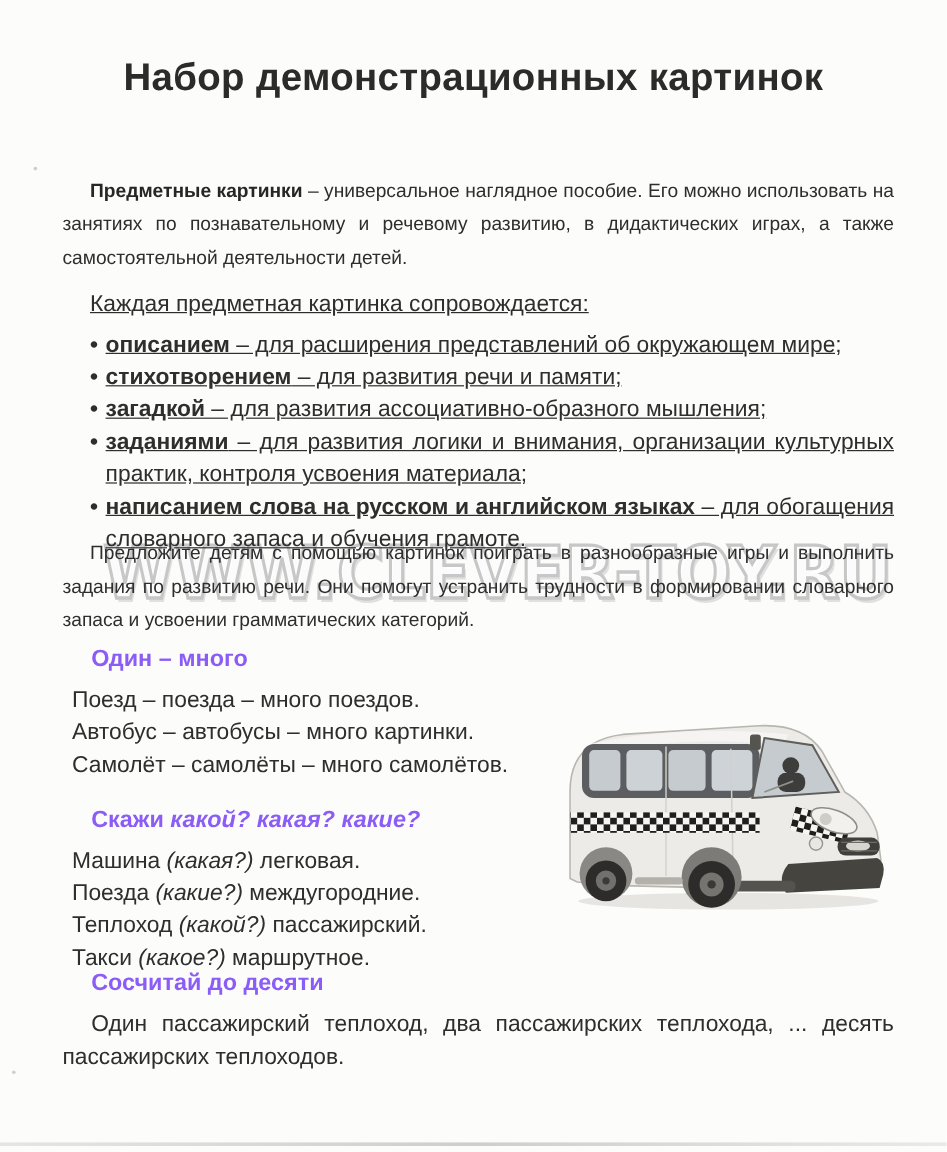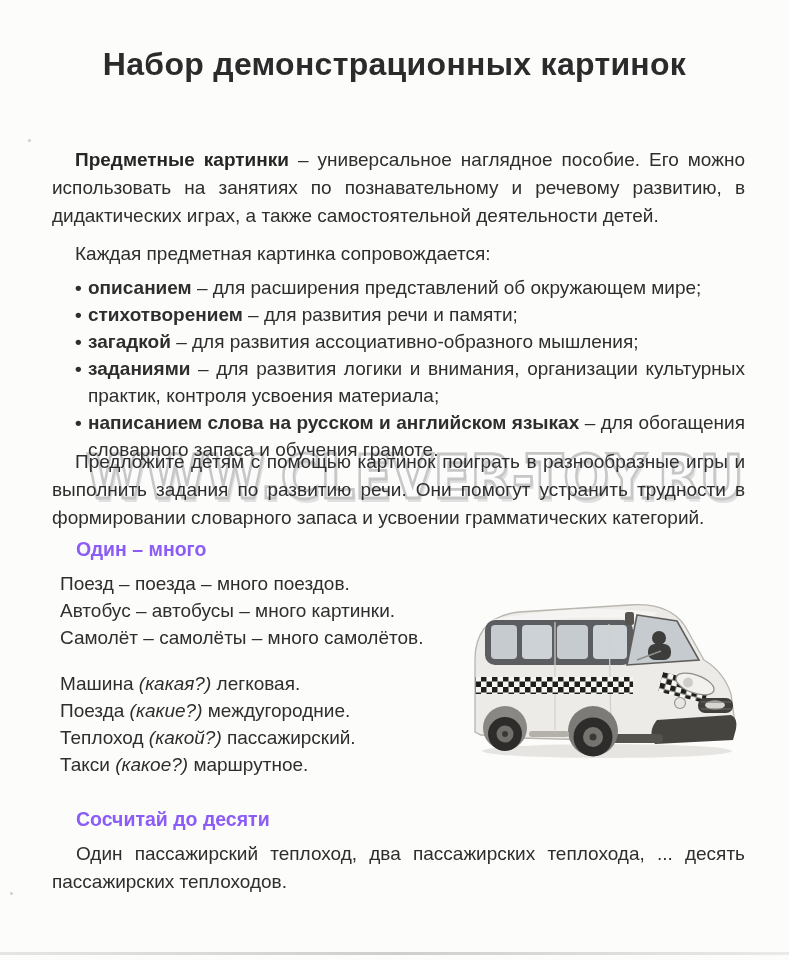--- a/index.html
+++ b/index.html
@@ -12,27 +12,27 @@
     color:#2e2e2e;
     -webkit-font-smoothing:antialiased;
   }
   
   .title-block{position:absolute;top:44px;left:0;width:789px;text-align:center;}
   .title-line1{font-size:32px;font-weight:bold;color:#2b2b2b;letter-spacing:.3px;line-height:40px;margin:0;}
   .title-line2{font-size:27px;font-weight:bold;color:#2b2b2b;letter-spacing:1px;line-height:42px;margin:0;}
   
   .para{
     position:absolute;left:52px;width:693px;
-    font-size:19px;line-height:28px;
+    font-size:16px;line-height:28px;
     text-align:justify;margin:0;
   }
   .indent{text-indent:23px;}
   .para b{font-weight:bold;color:#262626;}
   
-  .acc-block{position:absolute;left:52px;top:240px;width:693px;font-size:19px;line-height:27px;}
+  .acc-block{position:absolute;left:52px;top:240px;width:693px;font-size:19px;line-height:27px;text-decoration:underline;}
   .acc-lead{text-indent:23px;margin:0 0 7px 0;}
   .acc-list{list-style:none;margin:0;padding:0;}
   .acc-list li{position:relative;padding-left:36px;text-align:justify;}
   .blt{position:absolute;left:23px;top:0;font-weight:bold;}
   
   .section{position:absolute;left:52px;width:693px;font-size:19px;line-height:27px;}
   .sec-heading{font-weight:bold;color:#8b5cf6;margin:0 0 7px 24px;font-size:19.5px;}
   .sec-heading .it{font-style:italic;}
   .sec-line{margin-left:8px;}
   .sec-line .it{font-style:italic;}
@@ -83,20 +83,21 @@
   <p class="para indent z1" style="top:448px;">Предложите детям с помощью картинок поиграть в разнообразные игры и выполнить задания по развитию речи. Они помогут устранить трудности в формировании словарного запаса и усвоении грамматических категорий.</p>
 
   <div class="section z1" style="top:536px;width:400px;">
     <p class="sec-heading">Один – много</p>
     <div class="sec-line">Поезд – поезда – много поездов.</div>
     <div class="sec-line">Автобус – автобусы – много картинки.</div>
     <div class="sec-line">Самолёт – самолёты – много самолётов.</div>
   </div>
 
   <div class="section z1" style="top:670px;width:400px;">
+    <p class="sec-heading"><span>Скажи </span><span class="it">какой? какая? какие?</span></p>
     <div class="sec-line"><span>Машина </span><span class="it">(какая?)</span><span> легковая.</span></div>
     <div class="sec-line"><span>Поезда </span><span class="it">(какие?)</span><span> междугородние.</span></div>
     <div class="sec-line"><span>Теплоход </span><span class="it">(какой?)</span><span> пассажирский.</span></div>
     <div class="sec-line"><span>Такси </span><span class="it">(какое?)</span><span> маршрутное.</span></div>
   </div>
 
   <div class="section z1" style="top:806px;">
     <p class="sec-heading">Сосчитай до десяти</p>
     <p class="sec-para">Один пассажирский теплоход, два пассажирских теплохода, ... десять пассажирских теплоходов.</p>
   </div>

